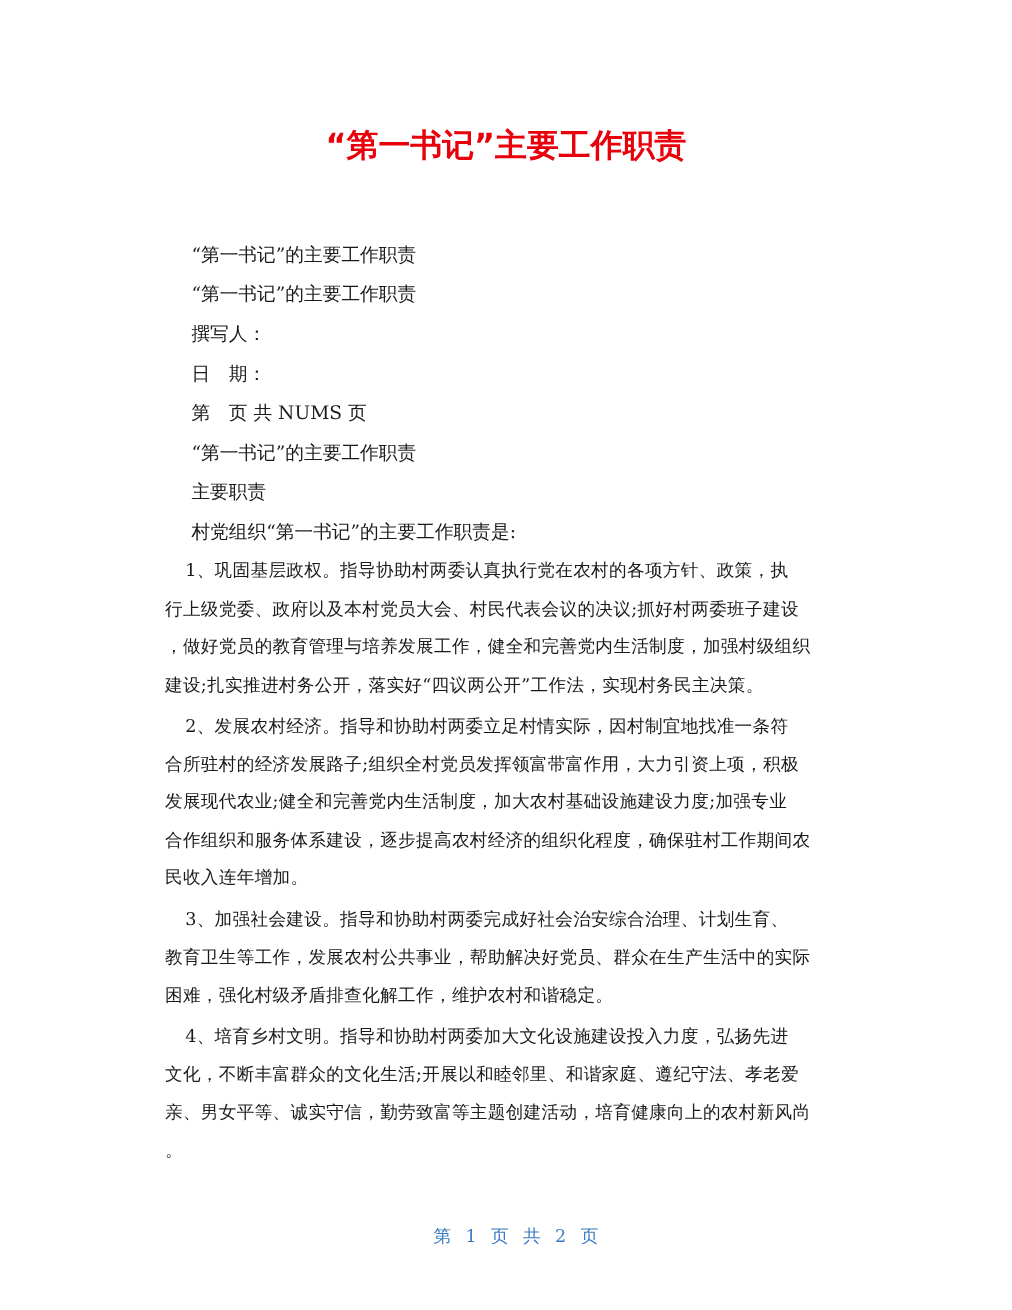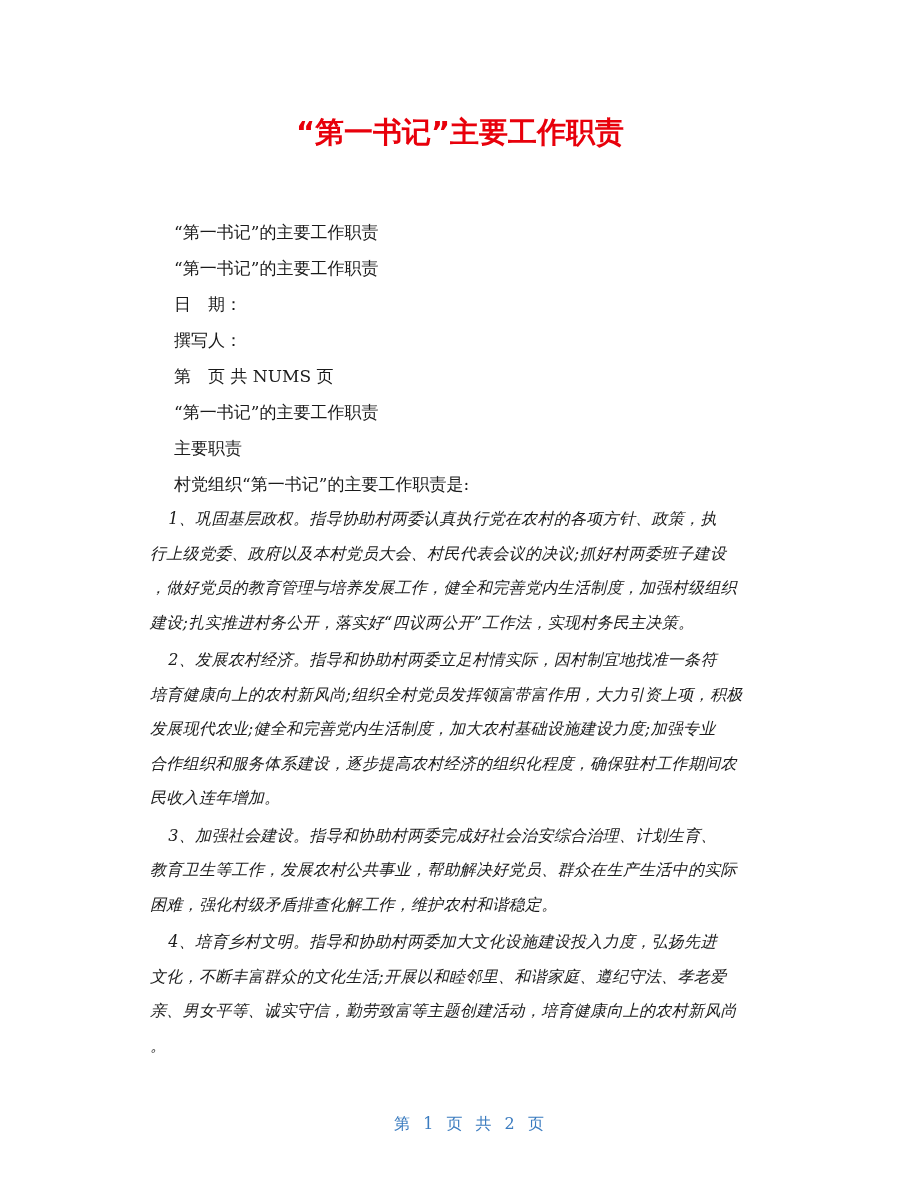--- a/index.html
+++ b/index.html
@@ -4,54 +4,54 @@
   <style>
     html, body { margin: 0; padding: 0; background: #ffffff; }
     body { width: 920px; height: 1191px; position: relative; overflow: hidden;
       font-family: "DejaVu Serif", "Liberation Serif", serif; color: #1a1a1a; }
     .page { position: absolute; left: 0; top: 0; width: 920px; height: 1049px; }
     .title { position: absolute; left: 0; top: 112px; width: 920px; text-align: center;
       font-family: "DejaVu Sans", "Liberation Sans", sans-serif; font-weight: bold;
       font-size: 29px; color: #e8000b; letter-spacing: 0px; line-height: 40px; }
     .body { position: absolute; left: 174px; top: 214px; width: 620px; font-size: 17px; }
     .line { height: 36px; line-height: 36px; white-space: nowrap; }
-    .para-block { margin-left: 0; font-style: italic; }
+    .para-block { margin-left: 0; }
     .p-line { height: 34.5px; line-height: 34.5px; white-space: nowrap; letter-spacing: 0.3px; }
     .gap { height: 3px; }
     .footer { position: absolute; left: 11px; top: 1114px; width: 920px; text-align: center;
       font-size: 16px; color: #3a7bbf; letter-spacing: 4px; }
   </style>
 </head>
 <body>
 
 <div class="page">
   <div class="title">“第一书记”主要工作职责</div>
 
   <div class="body">
     <div class="line">“第一书记”的主要工作职责</div>
     <div class="line">“第一书记”的主要工作职责</div>
+    <div class="line">撰写人：</div>
     <div class="line">日　期：</div>
-    <div class="line">撰写人：</div>
     <div class="line">第　页 共 NUMS 页</div>
     <div class="line">“第一书记”的主要工作职责</div>
     <div class="line">主要职责</div>
     <div class="line">村党组织“第一书记”的主要工作职责是:</div>
   </div>
 
   <div style="position:absolute; left:150px; top:502px; width:650px; font-size:16px;">
     <div class="para-block">
       <div class="p-line" style="padding-left:2px;">　1、巩固基层政权。指导协助村两委认真执行党在农村的各项方针、政策，执</div>
       <div class="p-line">行上级党委、政府以及本村党员大会、村民代表会议的决议;抓好村两委班子建设</div>
       <div class="p-line">，做好党员的教育管理与培养发展工作，健全和完善党内生活制度，加强村级组织</div>
       <div class="p-line">建设;扎实推进村务公开，落实好“四议两公开”工作法，实现村务民主决策。</div>
     </div>
     <div class="gap"></div>
     <div class="para-block">
       <div class="p-line" style="padding-left:2px;">　2、发展农村经济。指导和协助村两委立足村情实际，因村制宜地找准一条符</div>
-      <div class="p-line">培育健康向上的农村新风尚;组织全村党员发挥领富带富作用，大力引资上项，积极</div>
+      <div class="p-line">合所驻村的经济发展路子;组织全村党员发挥领富带富作用，大力引资上项，积极</div>
       <div class="p-line">发展现代农业;健全和完善党内生活制度，加大农村基础设施建设力度;加强专业</div>
       <div class="p-line">合作组织和服务体系建设，逐步提高农村经济的组织化程度，确保驻村工作期间农</div>
       <div class="p-line">民收入连年增加。</div>
     </div>
     <div class="gap"></div>
     <div class="para-block">
       <div class="p-line" style="padding-left:2px;">　3、加强社会建设。指导和协助村两委完成好社会治安综合治理、计划生育、</div>
       <div class="p-line">教育卫生等工作，发展农村公共事业，帮助解决好党员、群众在生产生活中的实际</div>
       <div class="p-line">困难，强化村级矛盾排查化解工作，维护农村和谐稳定。</div>
     </div>

